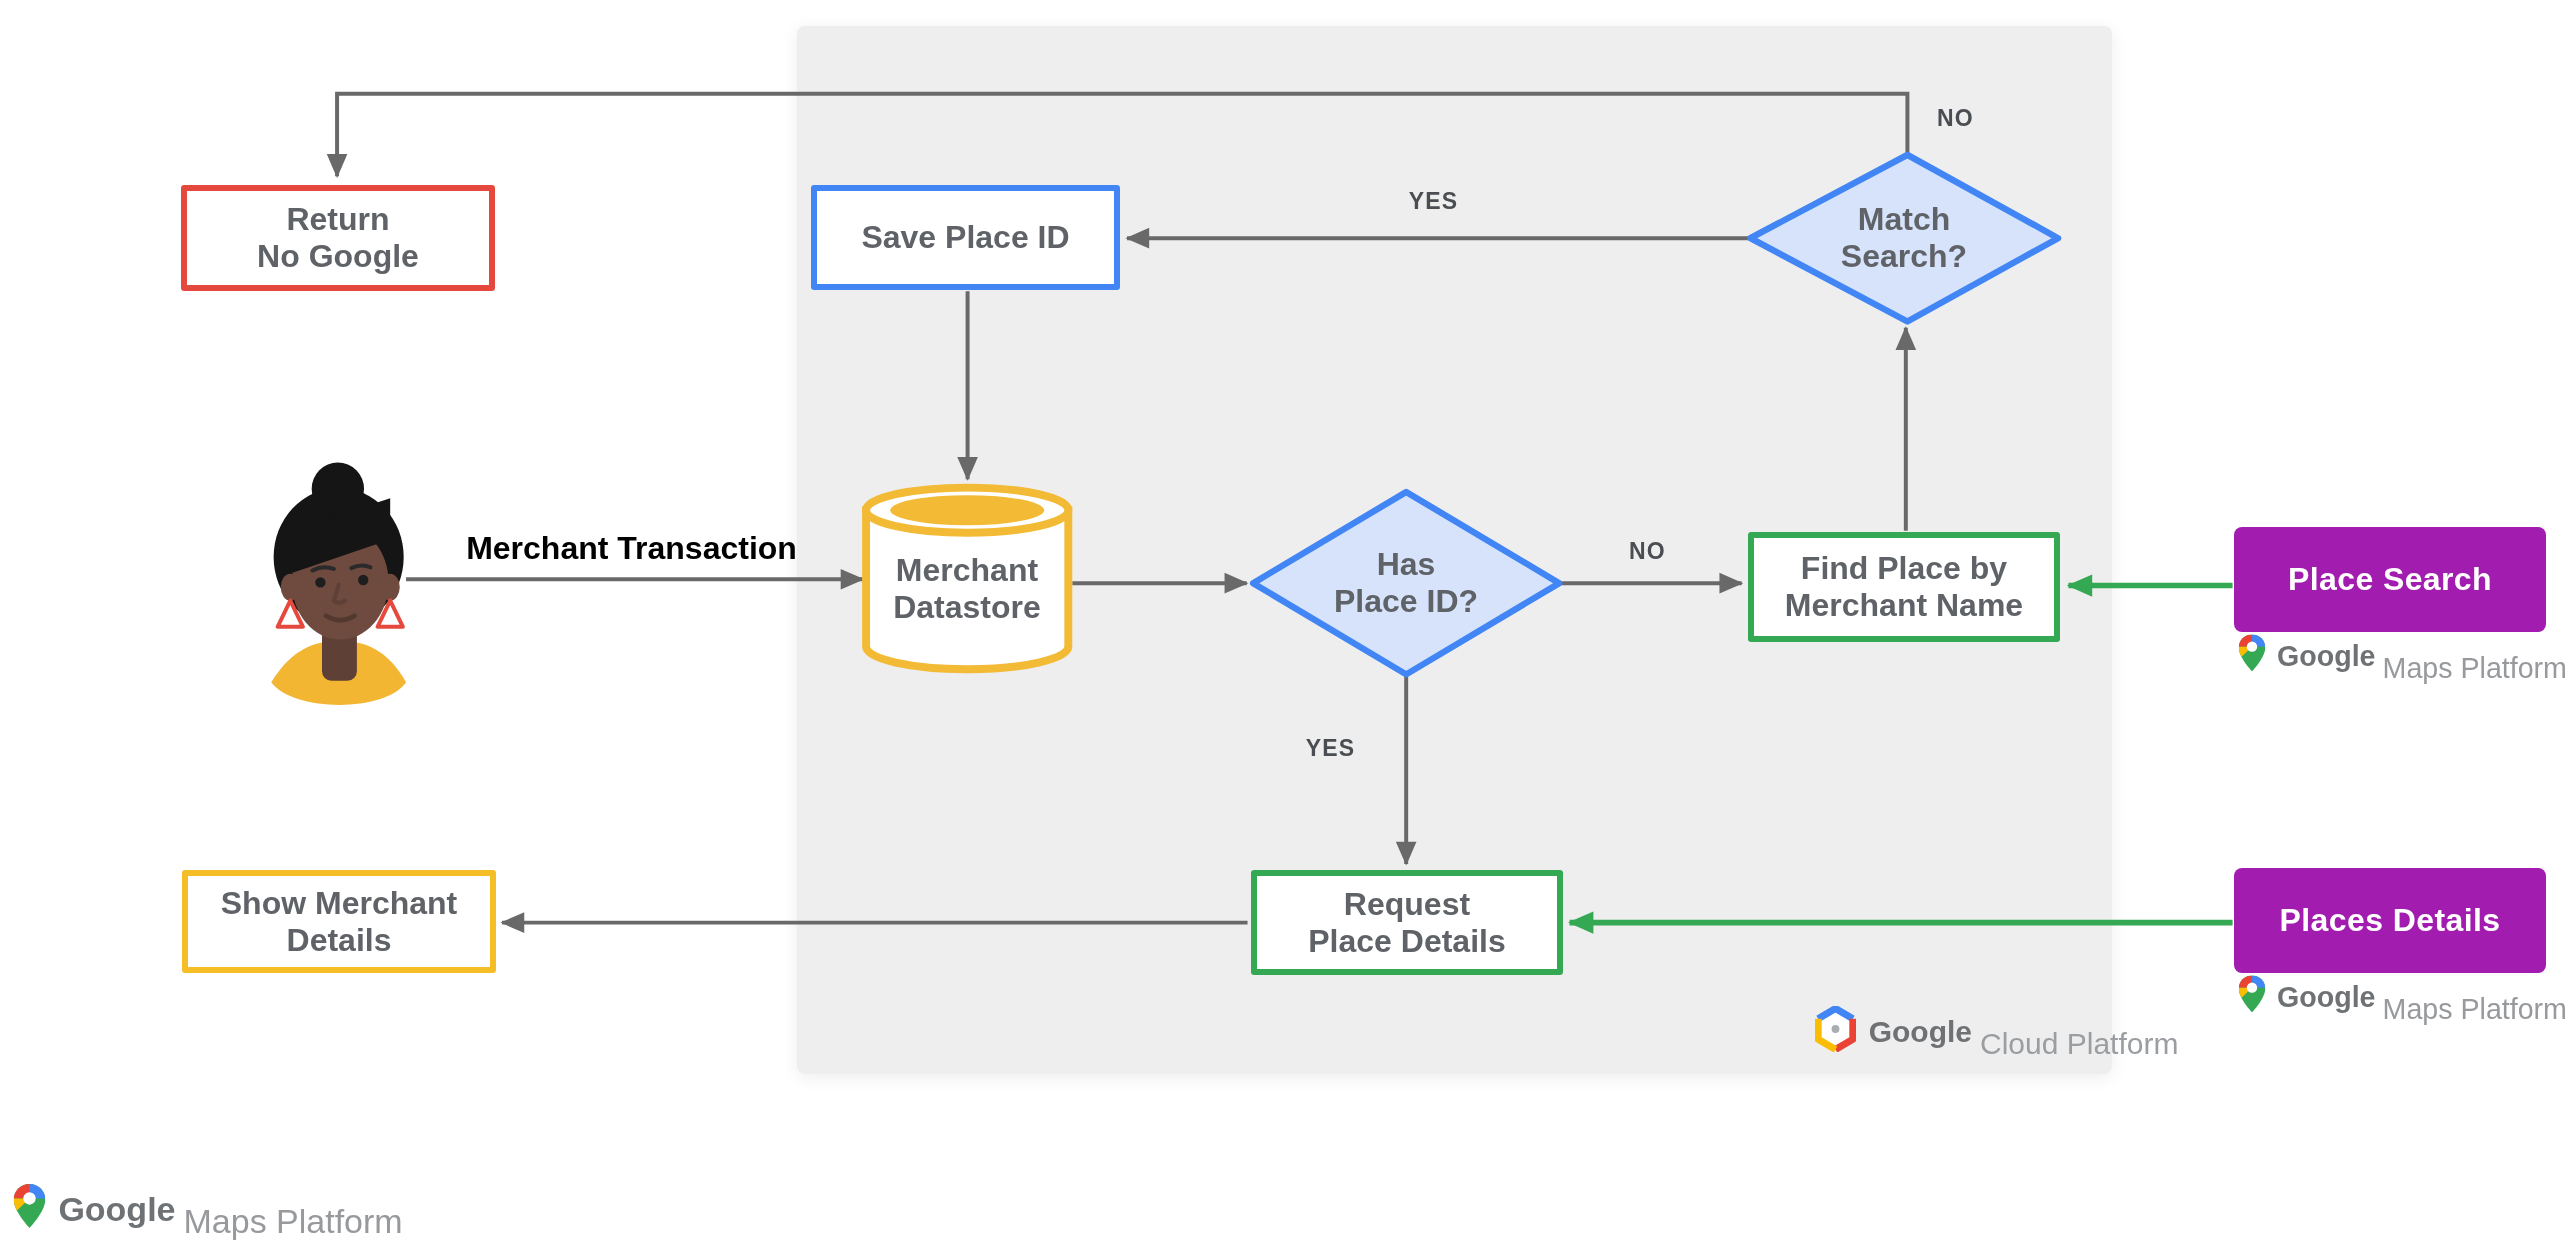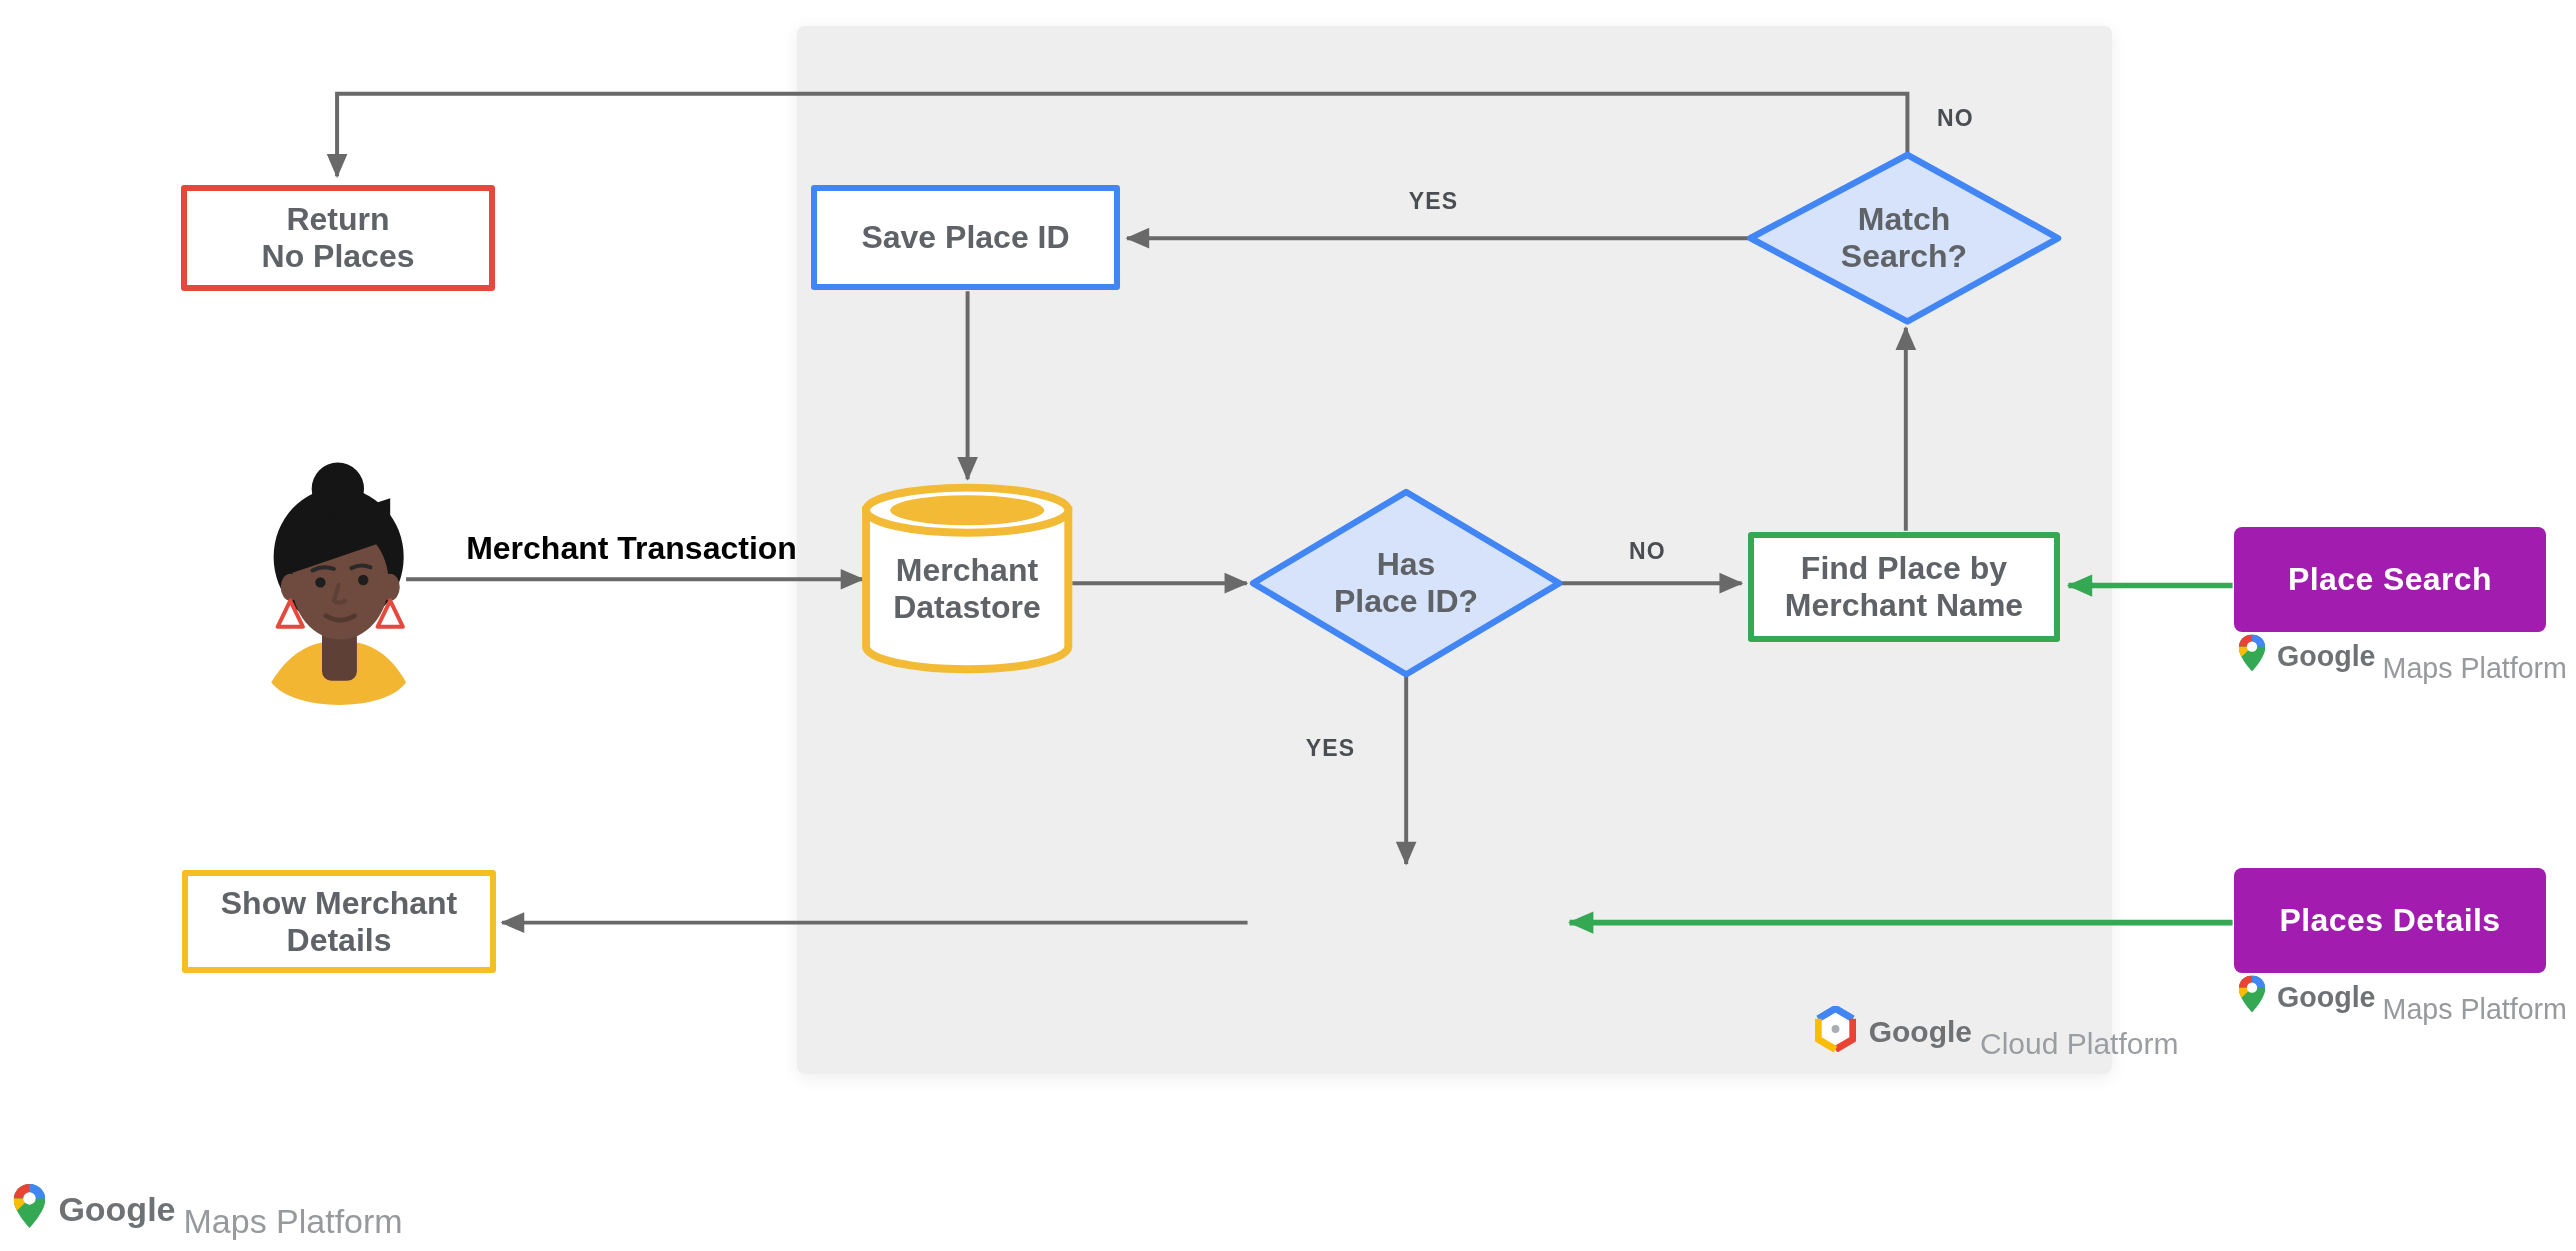--- a/index.html
+++ b/index.html
@@ -134,35 +134,41 @@
       <circle cx="404" cy="734" r="6.5" fill="#1E1E1E"></circle>
       <circle cx="458" cy="731" r="6.5" fill="#1E1E1E"></circle>
       <path d="M427,737 L421,757 Q428,763 435,757" stroke="#5E4037" stroke-width="5" fill="none" stroke-linecap="round"></path>
       <path d="M411,776 Q429,787 447,776" stroke="#53382F" stroke-width="6" fill="none" stroke-linecap="round"></path>
     </g>
   </svg>
 
   <div class="node b-red node-return">
     <div>
         <span style="display:block">Return</span>
-         <span style="display:block">No Places</span>
+         <span style="display:block">No Google</span>
       </div>
   </div>
 
   <div class="node b-blue node-save">
     <span>Save Place ID</span>
   </div>
 
   <div class="node b-green node-find">
     <div>
         <span style="display:block">Find Place by</span>
          <span style="display:block">Merchant Name</span>
       </div>
   </div>
 
+  <div class="node b-green node-request">
+    <div>
+        <span style="display:block">Request</span>
+         <span style="display:block">Place Details</span>
+      </div>
+  </div>
 
   <div class="node b-yellow node-show">
     <div>
         <span style="display:block">Show Merchant</span>
          <span style="display:block">Details</span>
       </div>
   </div>
 
   <div class="api-box api-search">
     <span>Place Search</span>

